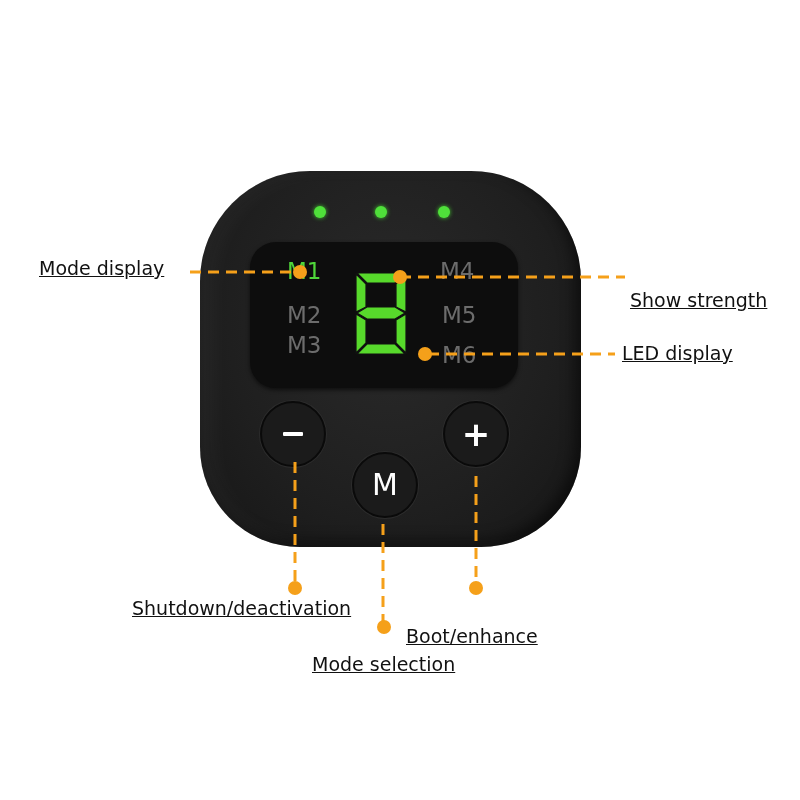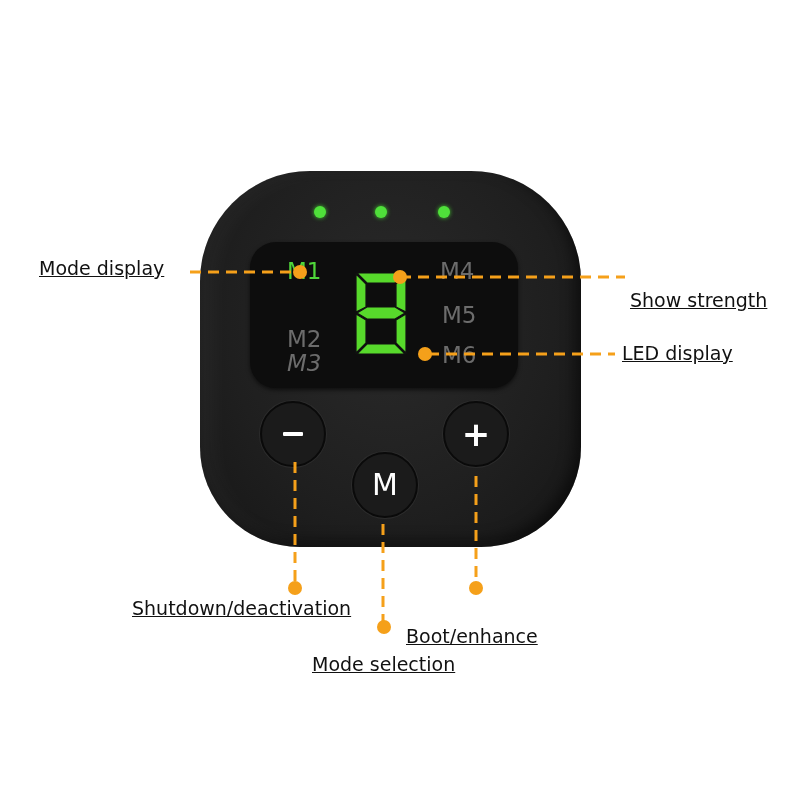--- a/index.html
+++ b/index.html
@@ -18,22 +18,22 @@
 
 <div class="device"></div>
 
 <div class="led" style="left:314px;top:206px;"></div>
 <div class="led" style="left:375px;top:206px;"></div>
 <div class="led" style="left:438px;top:206px;"></div>
 
 <div class="screen"></div>
 
 <span class="mode active" style="left:287px;top:258px;">M1</span>
-<span class="mode" style="left:287px;top:302px;margin-top:24px;">M2</span>
-<span class="mode" style="left:287px;top:350px;font-style:italic;">M3</span>
+<span class="mode" style="left:287px;top:302px;">M2</span>
+<span class="mode" style="left:287px;top:332px;">M3</span>
 <span class="mode" style="left:440px;top:258px;">M4</span>
 <span class="mode" style="left:442px;top:302px;">M5</span>
 <span class="mode" style="left:442px;top:342px;">M6</span>
 
 <svg class="overlay" width="800" height="800" style="pointer-events:none;">
   <g fill="#57d92b" stroke="#111" stroke-width="1.2">
     <polygon points="357,273 405,273 395,283 367,283"></polygon>
     <polygon points="356,274 366,284 366,307 356,312"></polygon>
     <polygon points="406,274 396,284 396,307 406,312"></polygon>
     <polygon points="357,313 367,307 395,307 405,313 395,319 367,319"></polygon>

